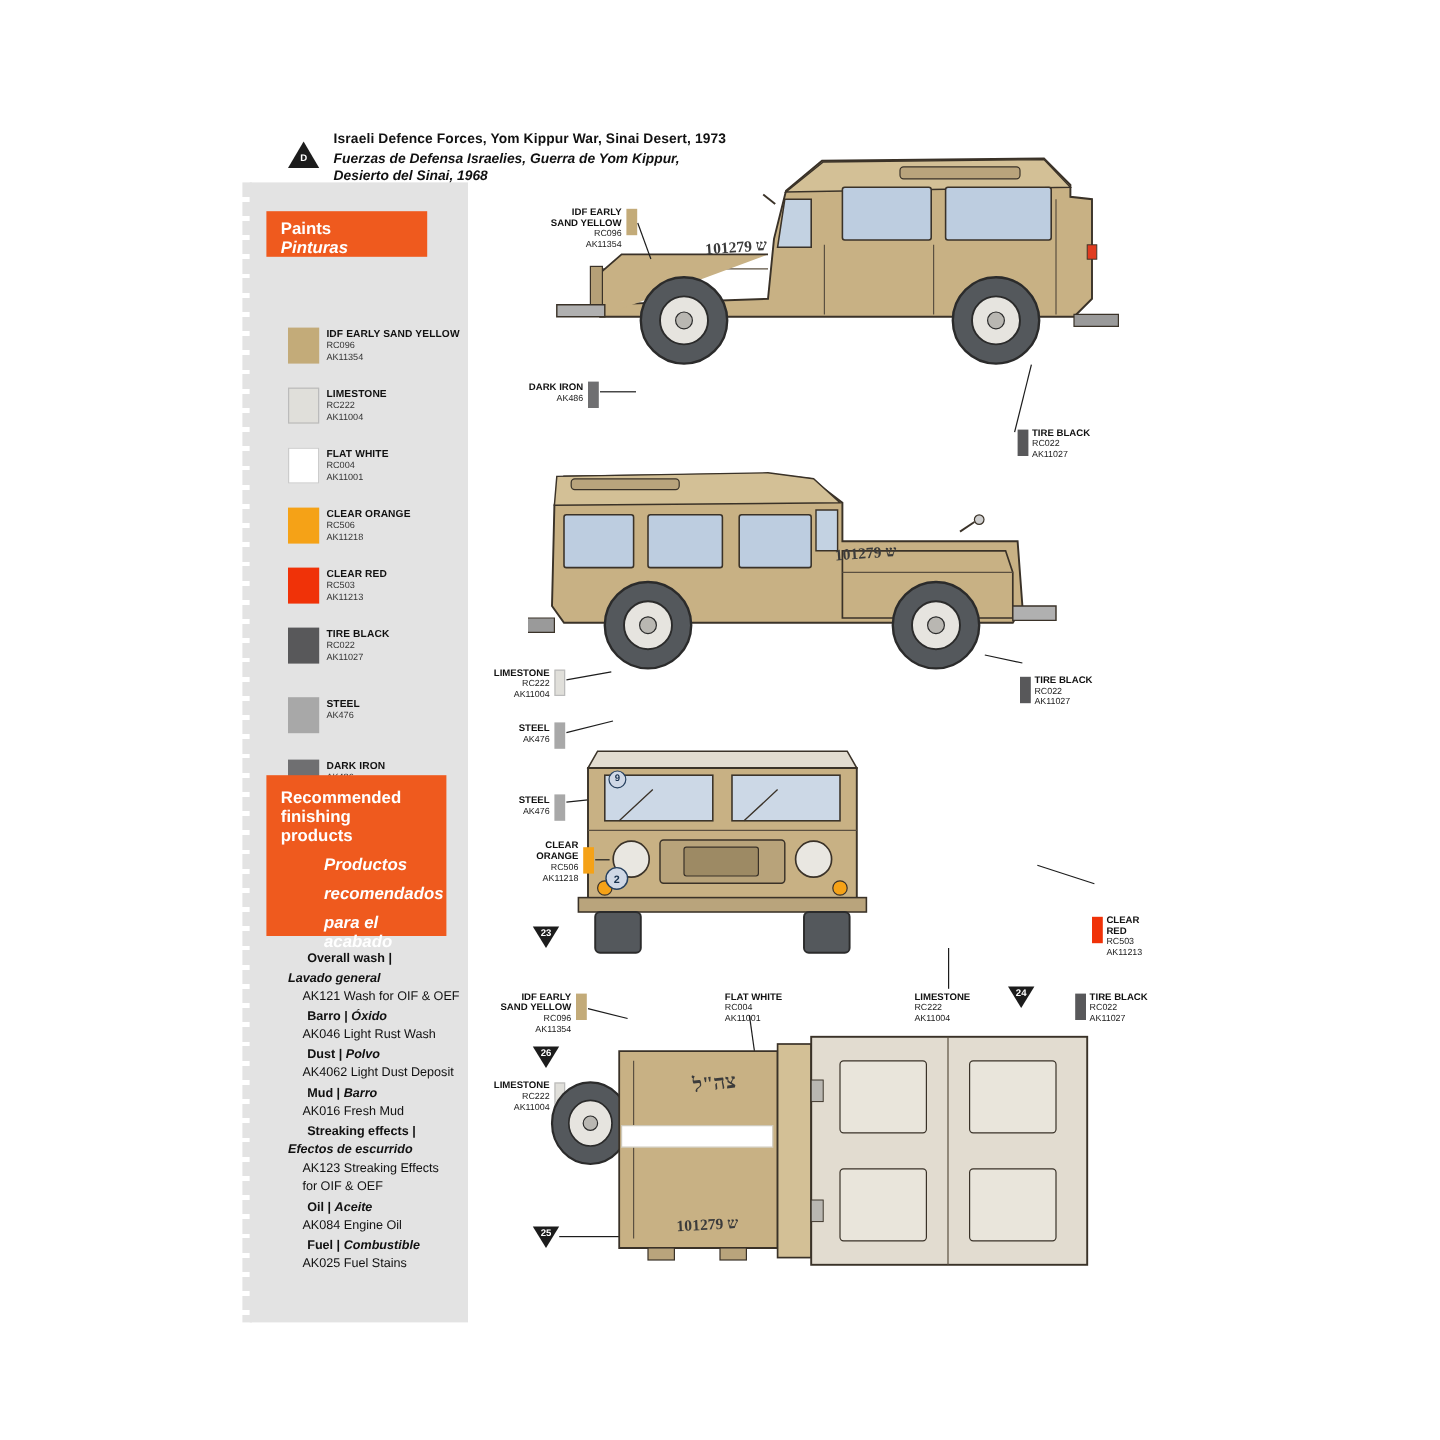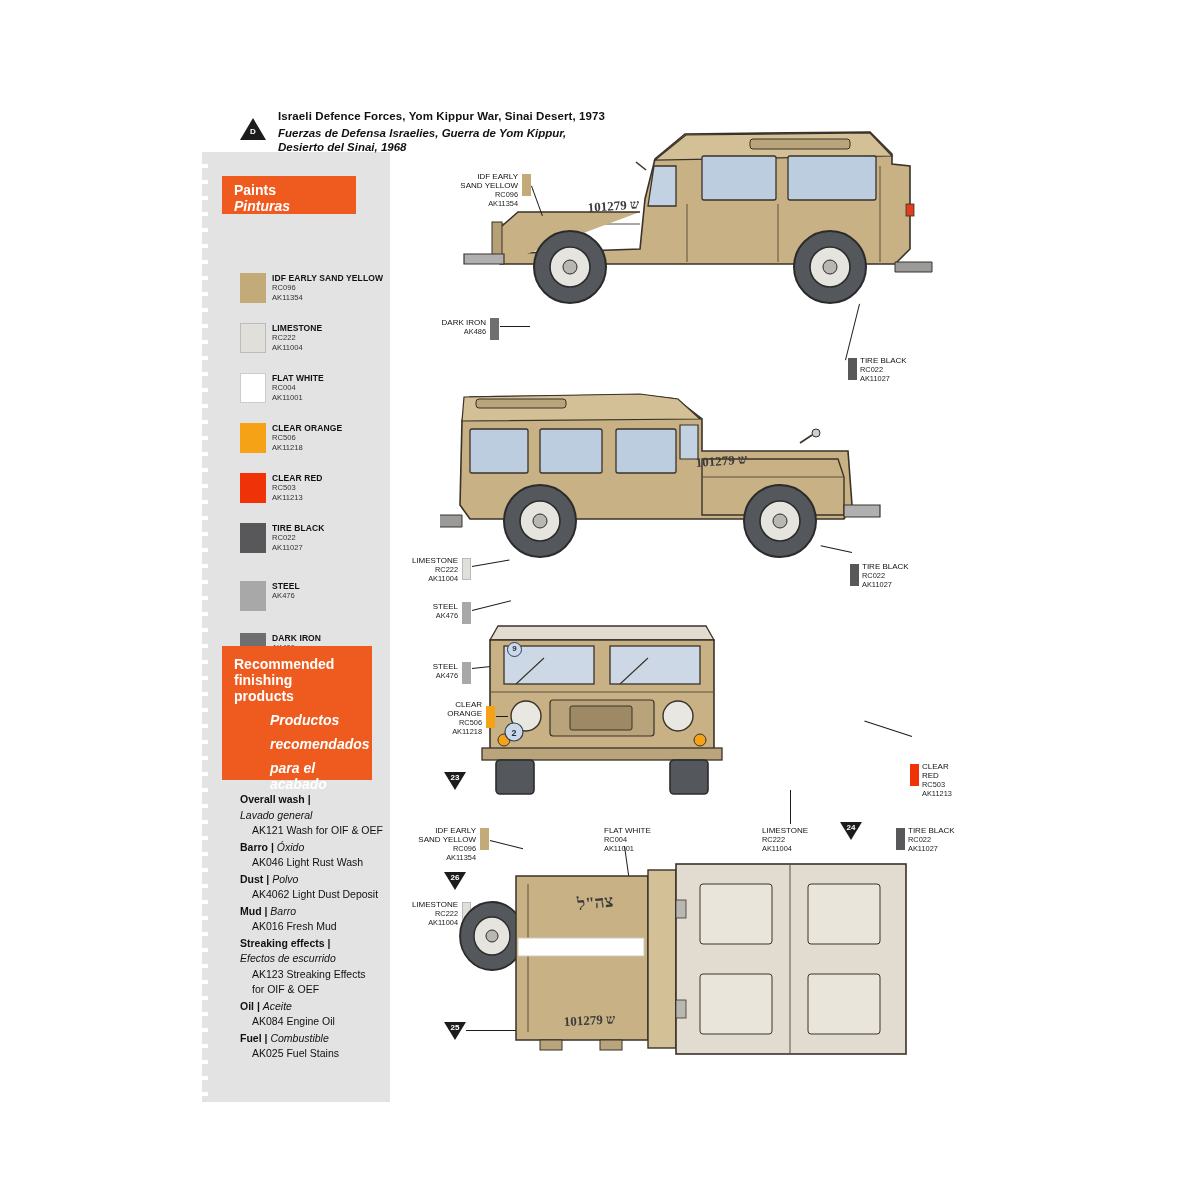--- a/index.html
+++ b/index.html
@@ -30,28 +30,28 @@
 
   
   .swatch-row{position:absolute;left:240px;width:150px;height:42px;margin-top:41px;}
   .swatch{position:absolute;left:0;top:0;width:26px;height:30px;}
   .sw-txt{position:absolute;left:32px;top:0;}
   .sw-name{font-size:8.5px;font-weight:bold;color:#111;letter-spacing:.1px;}
   .sw-code{font-size:7.6px;color:#333;line-height:9.5px;}
 
   
   .rec-list{position:absolute;left:240px;top:792px;width:150px;font-size:10.5px;color:#111;line-height:15.5px;}
-  .rec-list .b{font-weight:bold;}
-  .rec-list .i{font-weight:normal;font-style:italic;}
+  .rec-list .b{font-weight:bold;margin-left:16px;}
+  .rec-list .i{font-weight:bold;font-style:italic;}
   .rec-list .p{margin-left:12px;text-align:center;}
   .rec-list .grp{margin-bottom:1px;}
 
   
   .call{position:absolute;font-size:7.6px;color:#111;line-height:9px;}
-  .call .n{font-weight:normal;font-size:8px;display:block;}
+  .call .n{font-weight:bold;font-size:8px;display:block;}
   .call .c{font-size:7.4px;display:block;color:#222;}
   .chip{position:absolute;width:9px;height:22px;}
   .lead{position:absolute;background:#1c1c1c;}
 
   
   .ntri{position:absolute;width:0;height:0;border-left:11px solid transparent;border-right:11px solid transparent;border-top:18px solid #1c1c1c;}
   .ntri span{position:absolute;left:-11px;top:-17px;width:22px;text-align:center;color:#fff;font-size:8px;font-weight:bold;}
 
   
   .circnum{position:absolute;width:13px;height:13px;border-radius:50%;background:#cfd8e6;border:1px solid #27415f;color:#16304d;font-size:8px;font-weight:bold;text-align:center;line-height:12px;}

